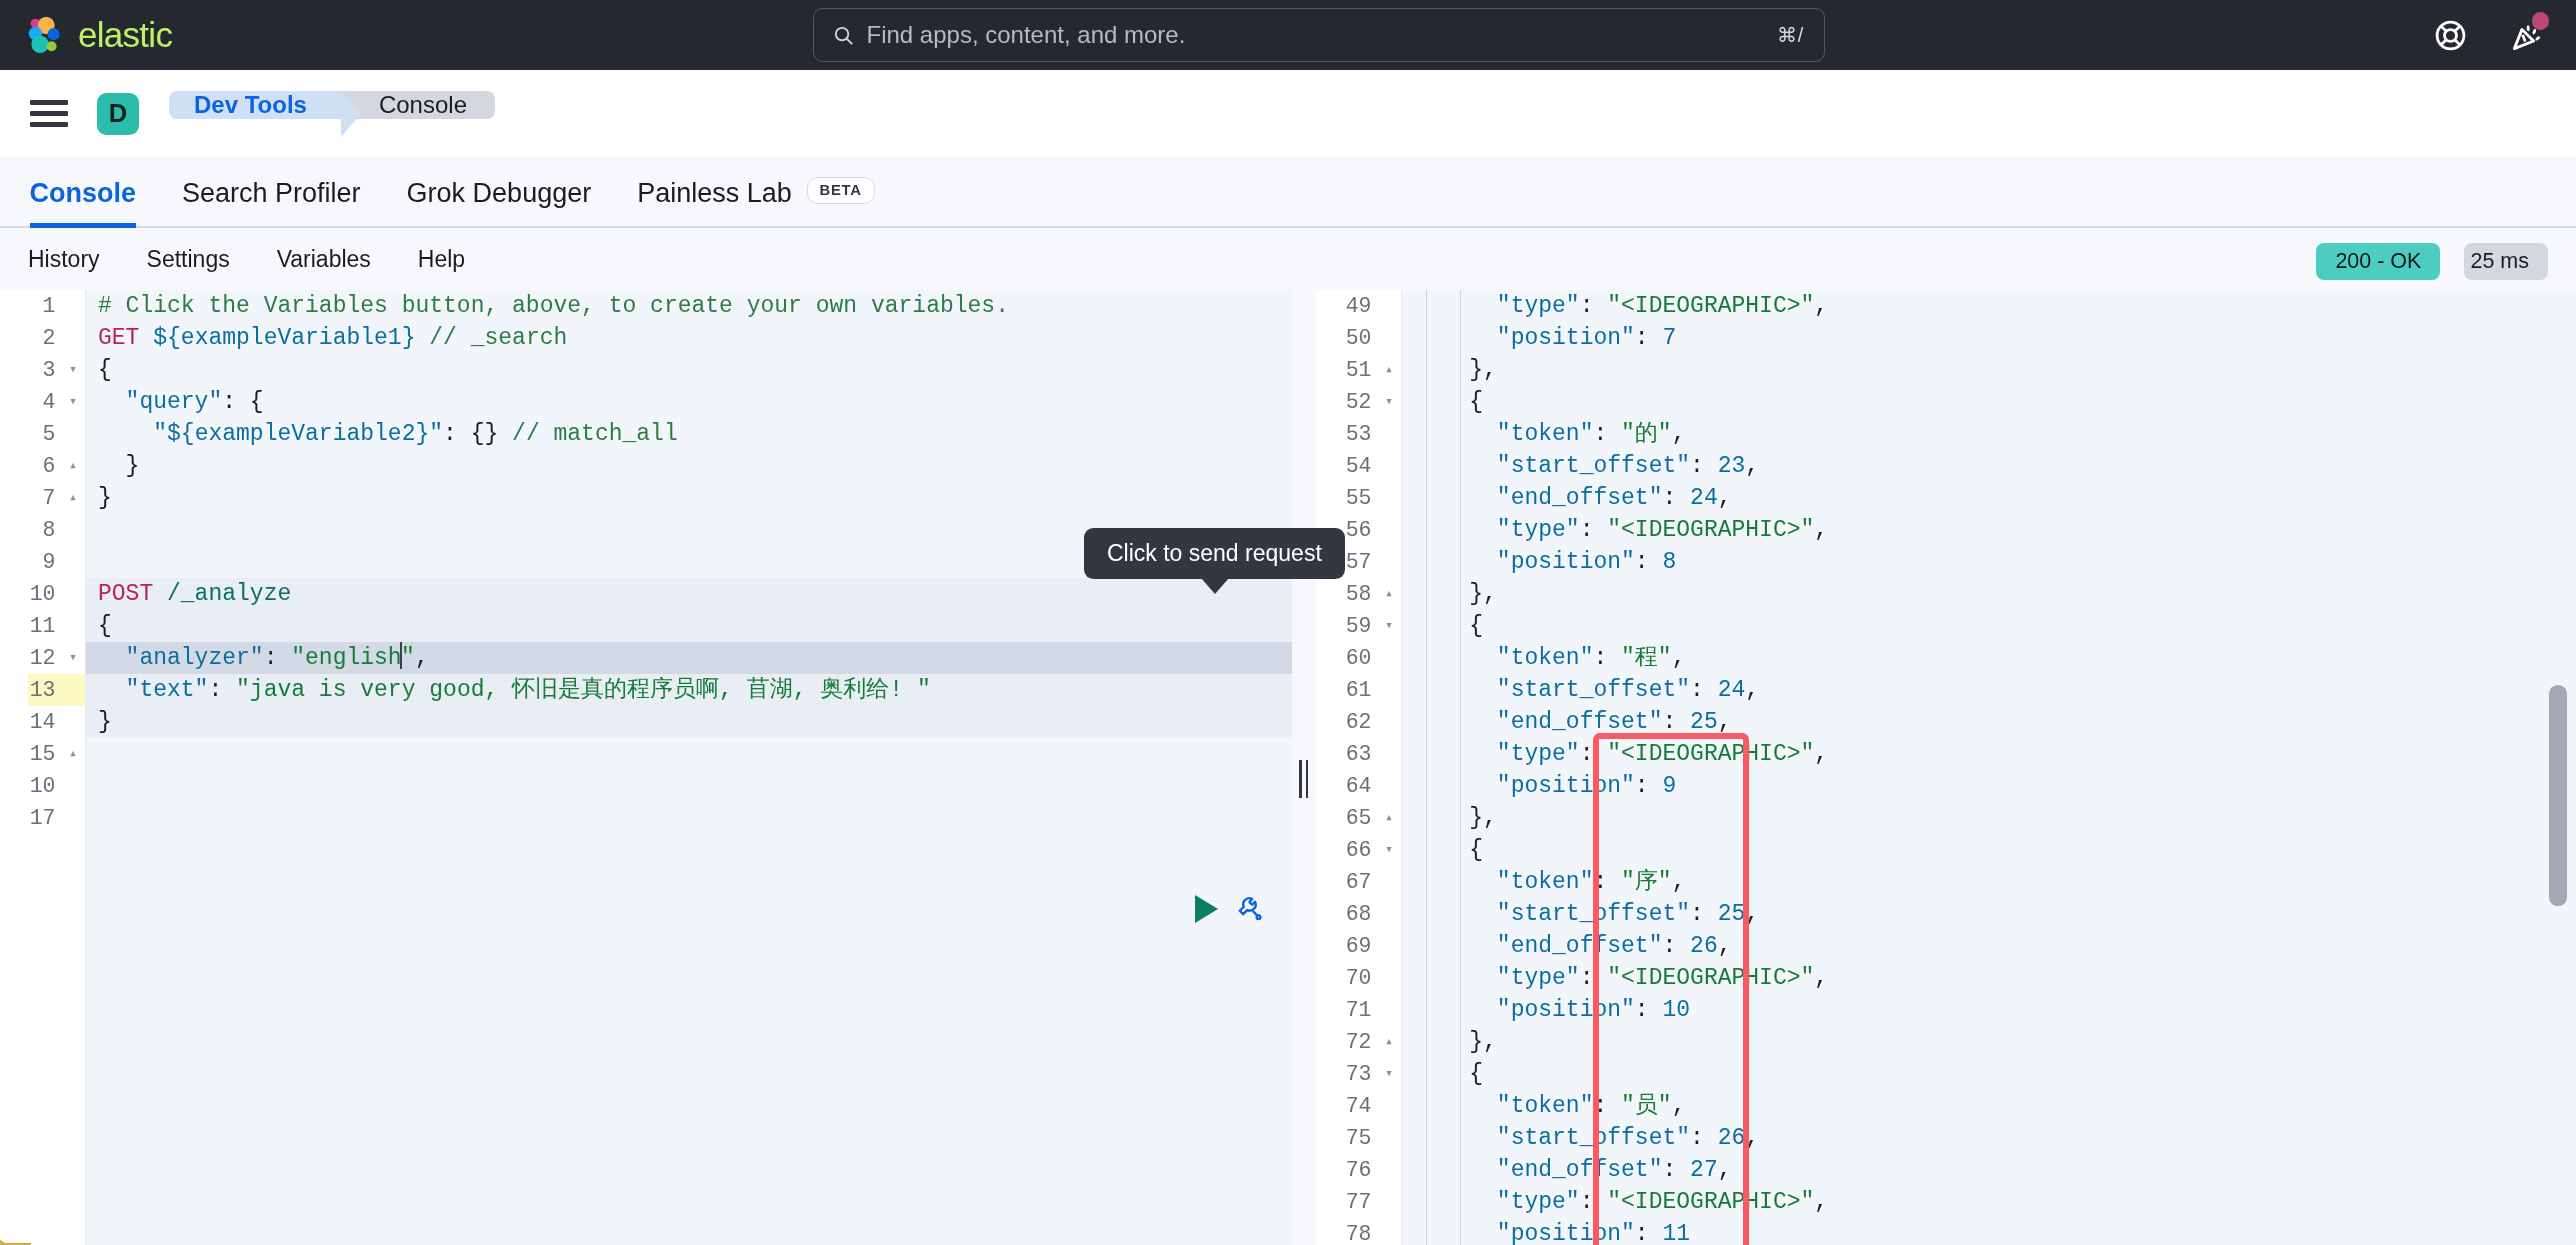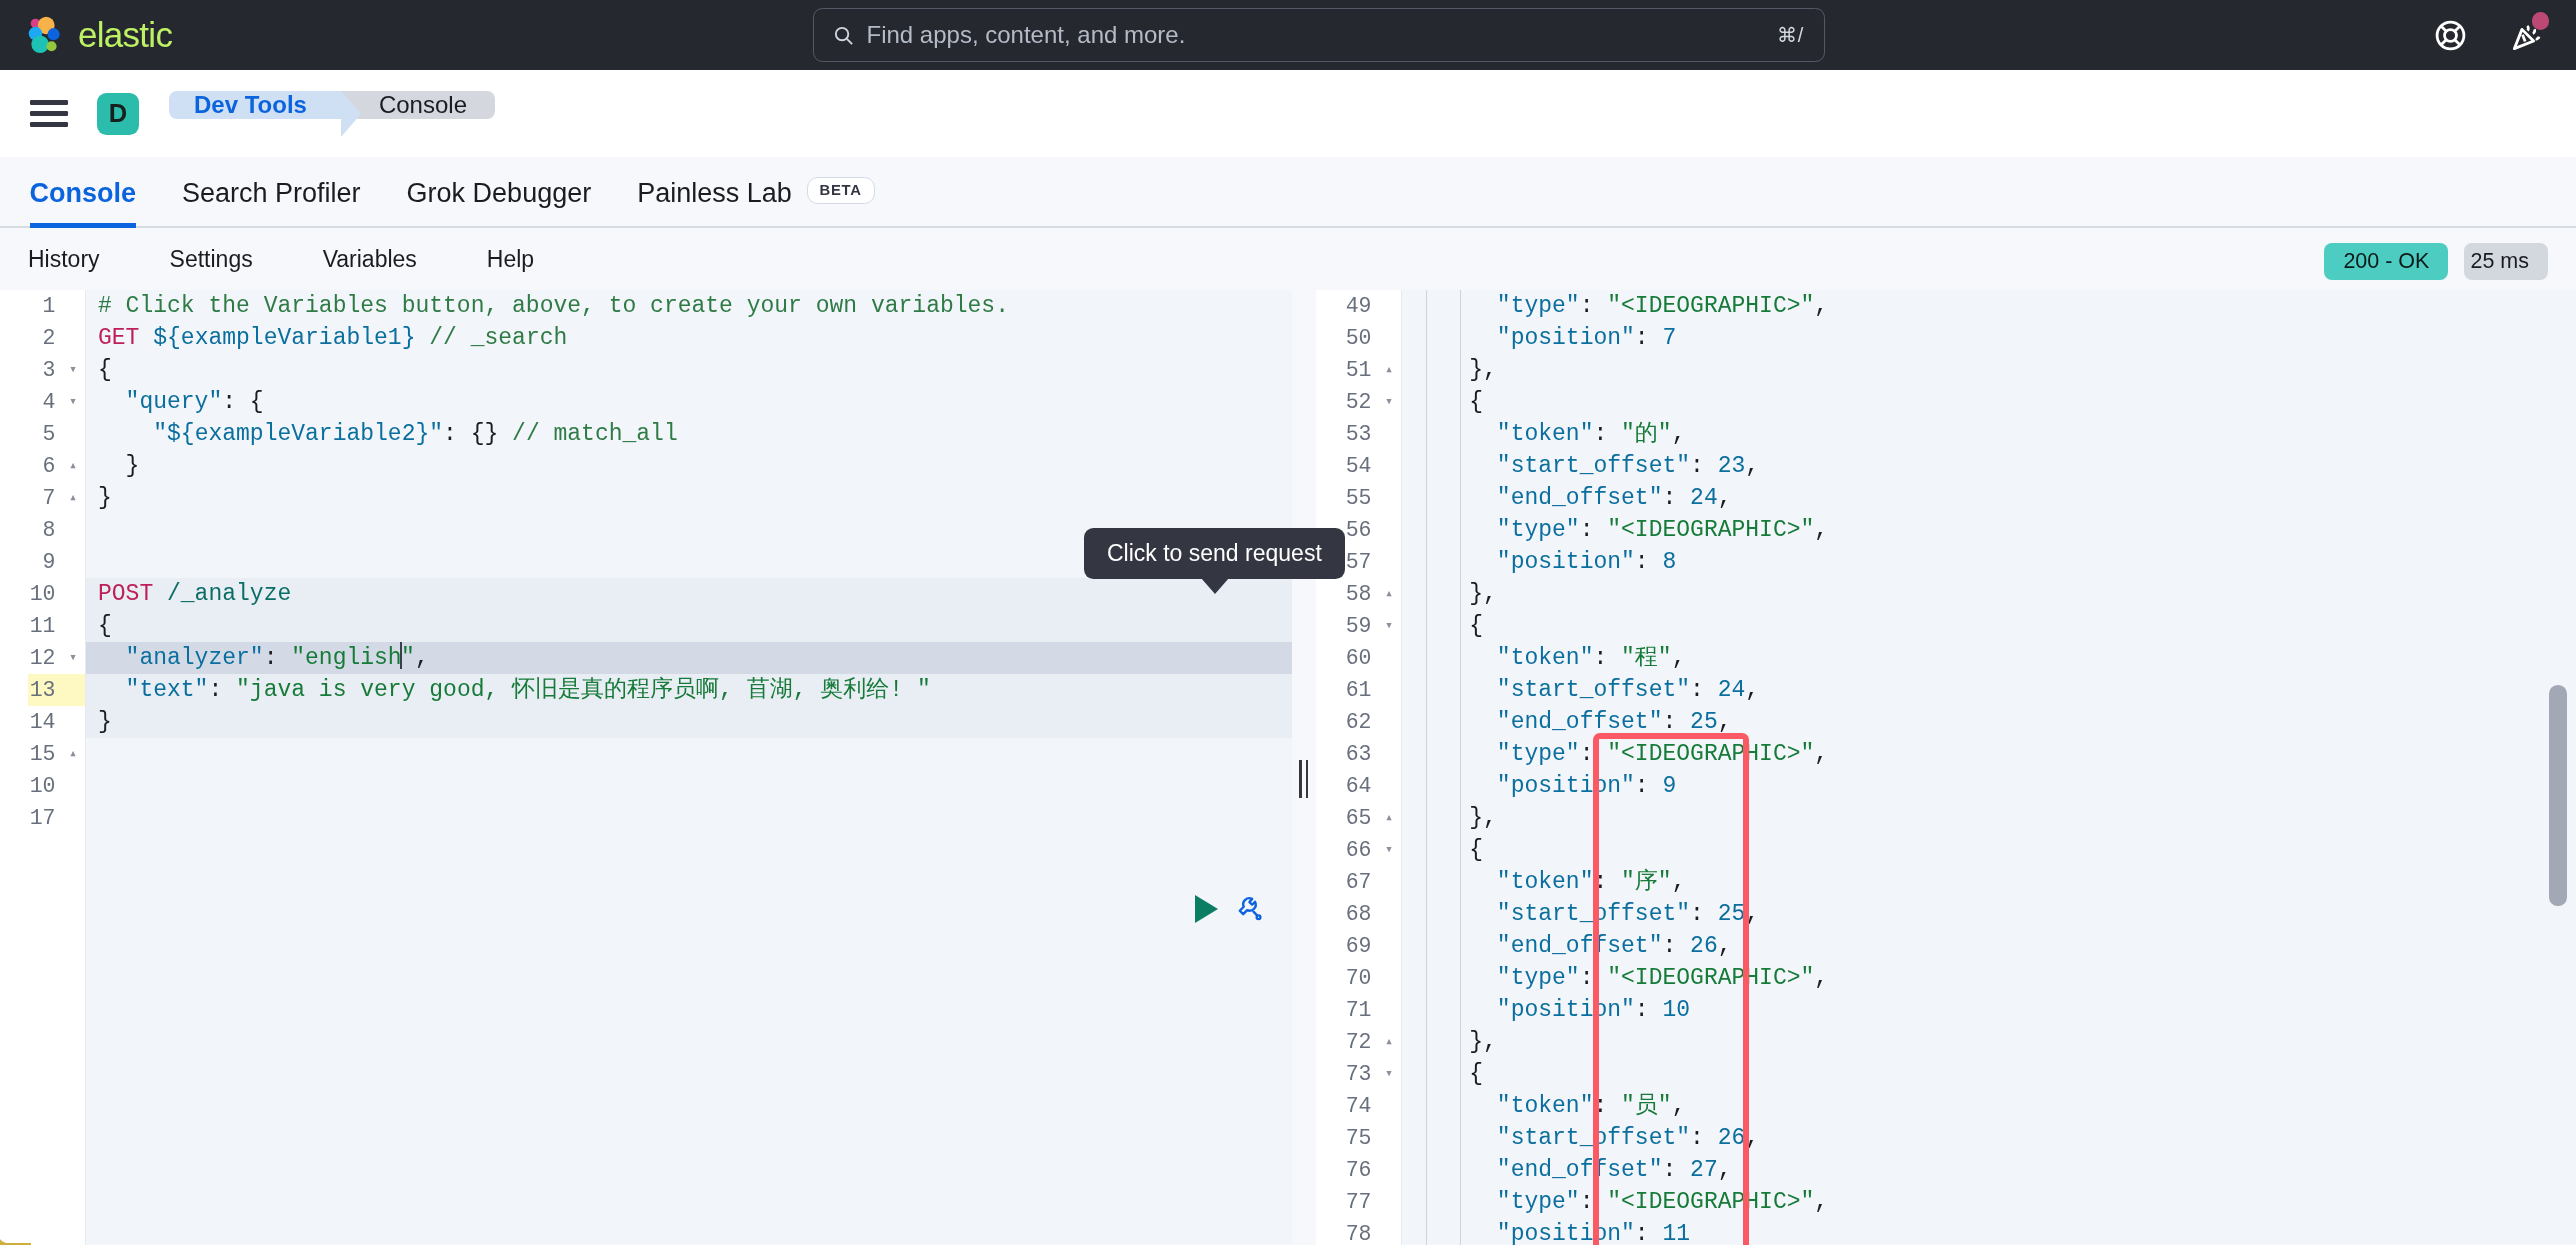--- a/index.html
+++ b/index.html
@@ -84,23 +84,23 @@
     margin-left:14.8px; font-size:14.8px; font-weight:700; letter-spacing:0.7px;
     color:#343741; background:#fff; border:1.3px solid #d3dae6;
     border-radius:10.7px; padding:4.7px 12px; position:relative; top:-2.7px;
   }
 
   
   .cbar {
     position:absolute; left:0; top:228px; width:2576px; height:62px;
     background:#f7f8fc; display:flex; align-items:center;
   }
-  .cbar-item { font-size:23px; color:#1a1c21; margin-left:70px; cursor:pointer; font-weight:400; }
+  .cbar-item { font-size:23px; color:#1a1c21; margin-left:47px; cursor:pointer; font-weight:400; }
   .cbar-item:first-child { margin-left:28px; }
-  .status-group { position:absolute; right:28px; top:14.8px; display:flex; gap:16px; align-items:center; }
+  .status-group { position:absolute; right:28px; top:14.8px; display:flex; gap:24px; align-items:center; }
   .pill { font-size:21.5px; border-radius:8px; padding:6px 19px; font-weight:400; }
   .pill.ok { background:#4dcdc1; color:#0b1a18; }
   .pill.ms { background:#d3d7de; color:#1a1c21;padding-left:6px; }
 
   
   .panes { position:absolute; left:0; top:290px; width:2576px; height:956px; background:#f7f8fc; }
   .pane-left {
     position:absolute; left:0; top:0; width:1292px; height:956px;
     background:#fff; overflow:hidden;
   }

